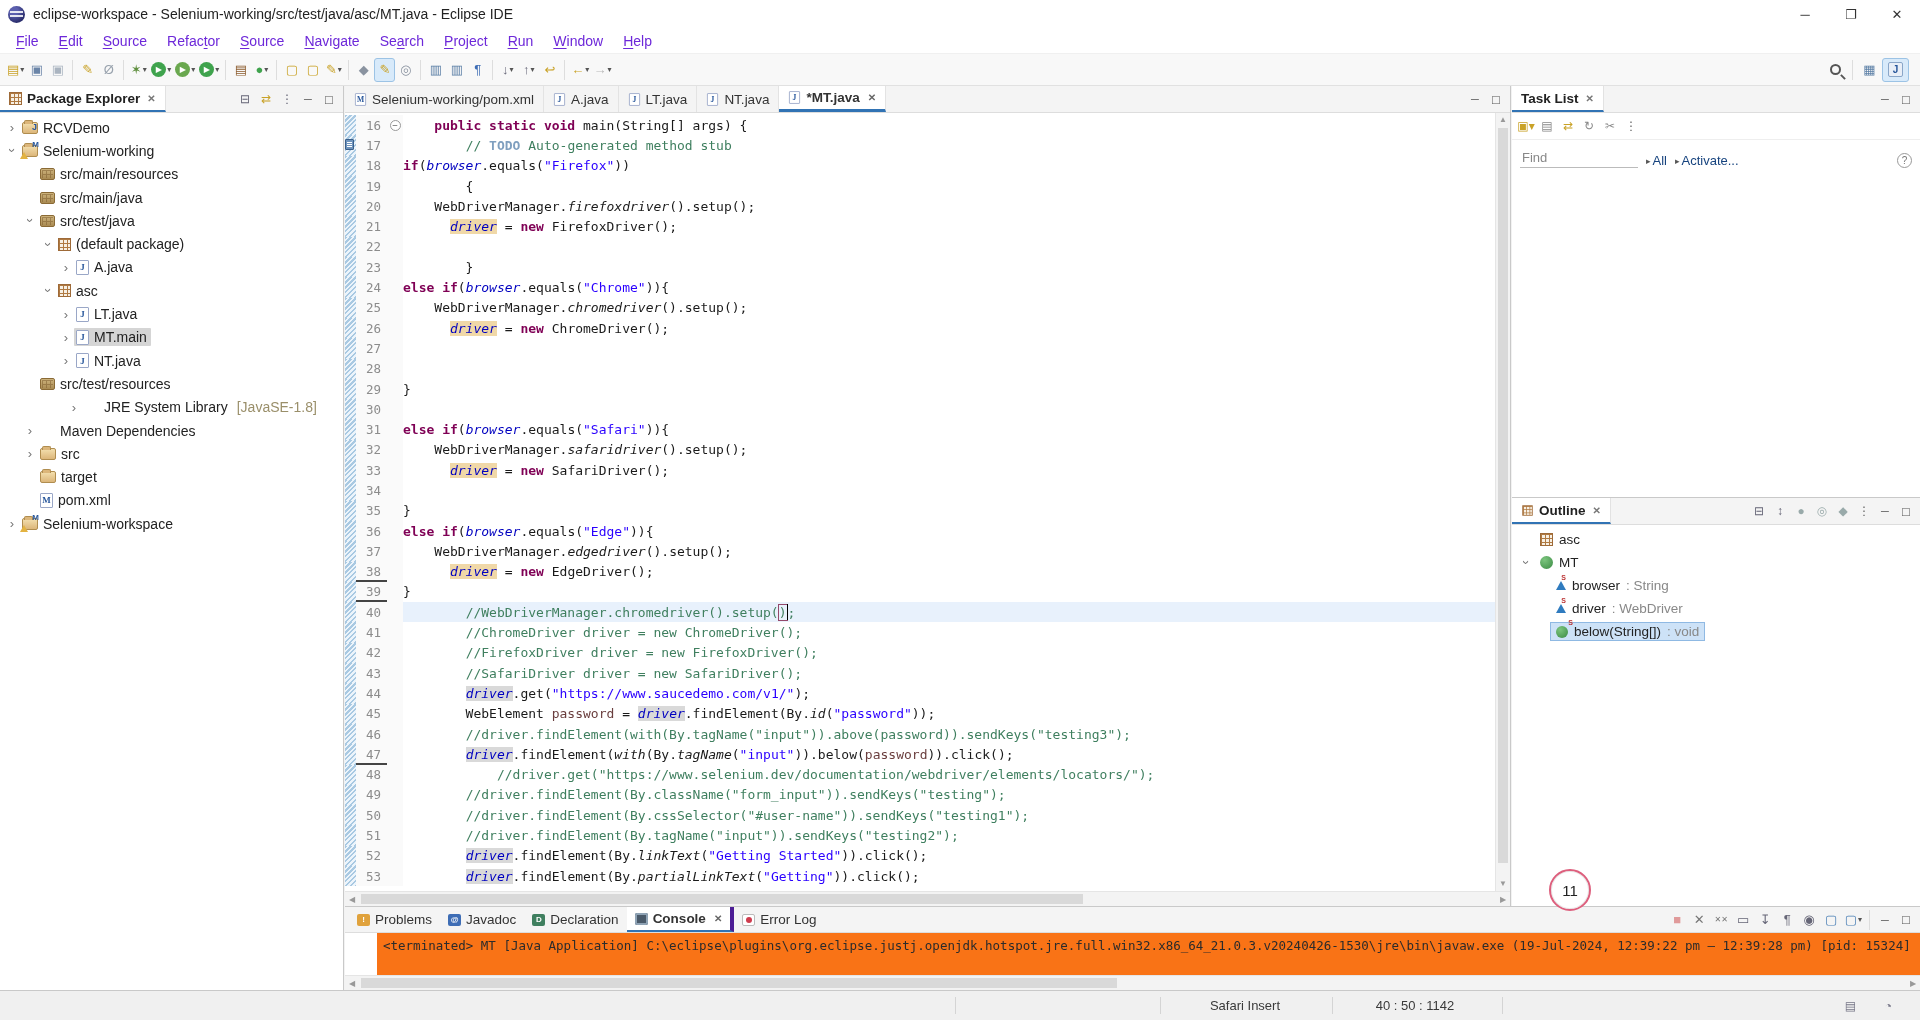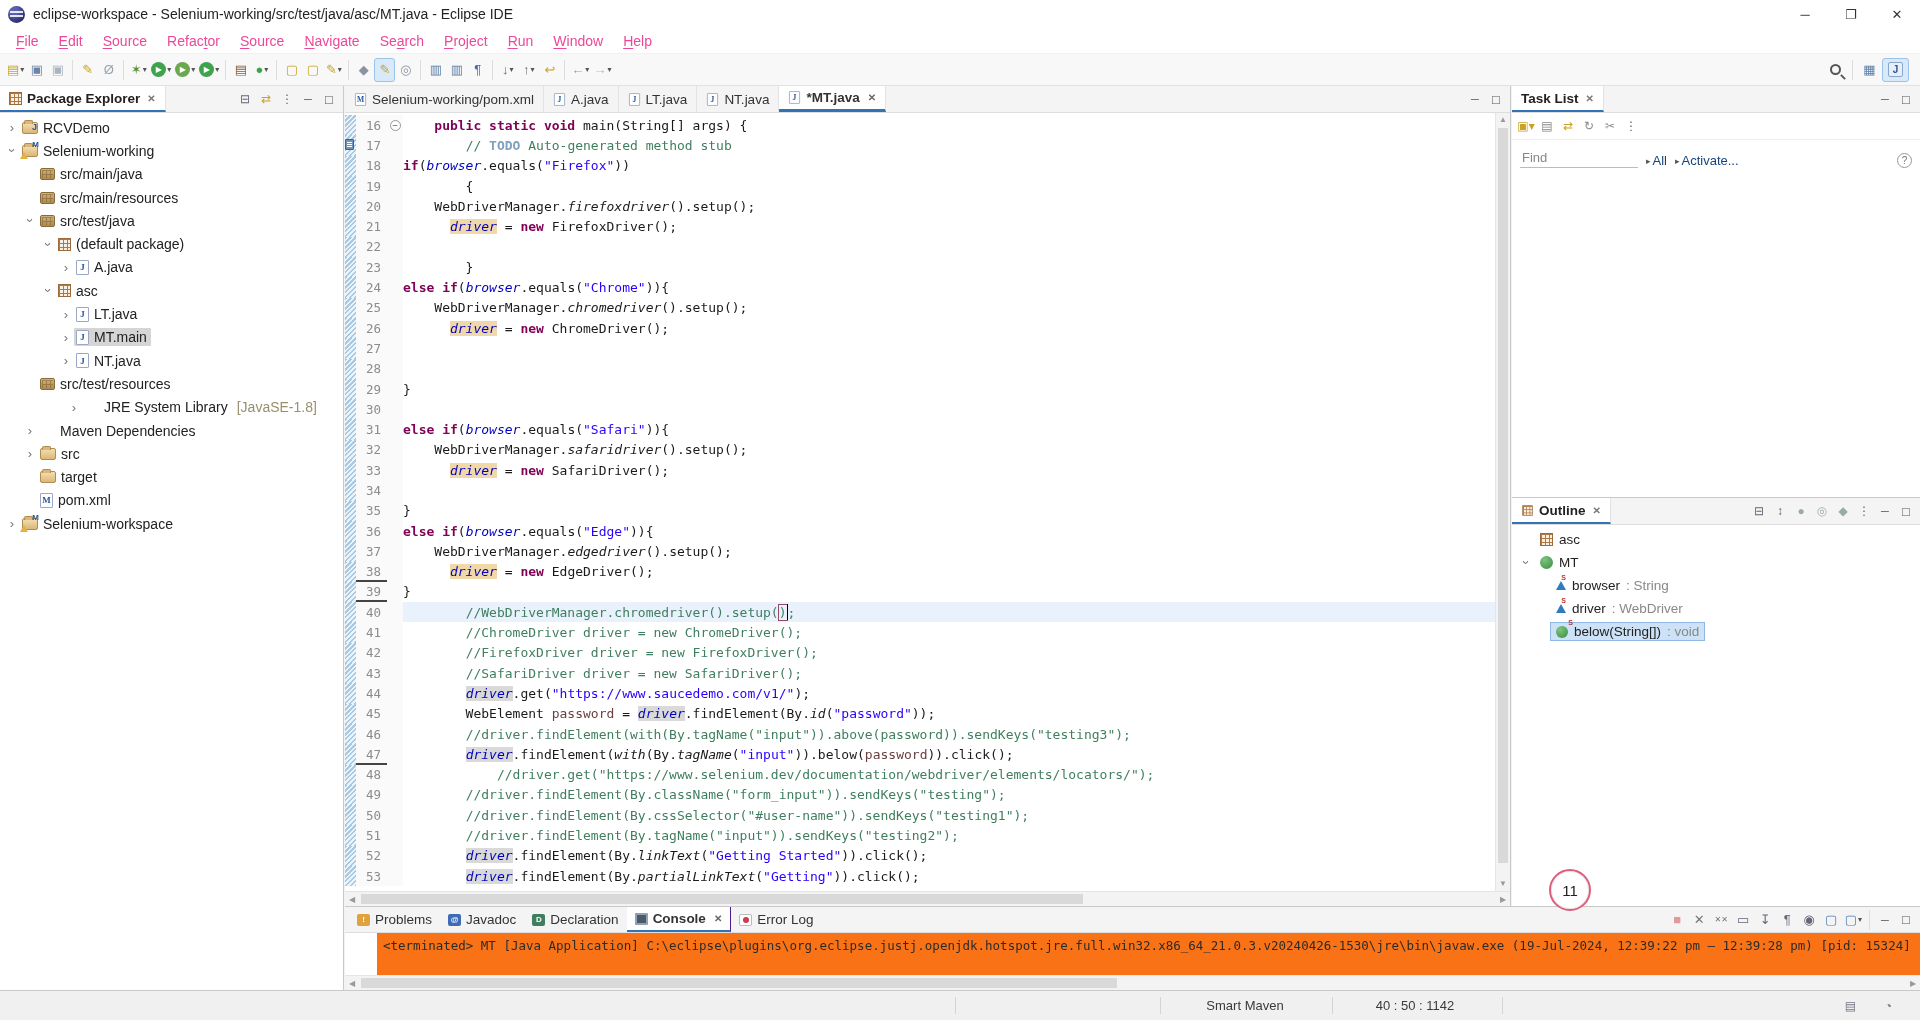--- a/index.html
+++ b/index.html
@@ -6,21 +6,21 @@
   *{box-sizing:border-box;}
   .app{width:1920px;height:1020px;background:#fff;font-family:"Liberation Sans",sans-serif;color:#222;position:relative;overflow:hidden;}
   
   .titlebar{height:28px;display:flex;align-items:center;background:#fff;padding-left:8px;gap:8px;font-size:14px;}
   .eclipse-logo{width:17px;height:17px;border-radius:50%;background:radial-gradient(circle at 35% 30%,#5b5fae 0 25%,#2c2f6e 70%);position:relative;overflow:hidden;}
   .eclipse-logo::after{content:"";position:absolute;left:2px;right:2px;top:5px;height:8px;background:repeating-linear-gradient(#fff 0 2px,transparent 2px 4px);opacity:.85;}
   .winbtns{margin-left:auto;display:flex;height:100%;}
   .winbtn{width:46px;display:flex;align-items:center;justify-content:center;font-size:13px;color:#333;}
   
   .menubar{height:26px;display:flex;align-items:center;background:#fff;font-size:14px;padding-left:6px;border-bottom:1px solid #f0f0f0;}
-  .menu-item{padding:3px 10px;color:#ec4899;}
+  .menu-item{padding:3px 10px;color:#6d28d9;}
   .menu-item u{text-underline-offset:2px;}
   
   .toolbar{height:32px;background:#f8f8f8;border-bottom:1px solid #e1e1e1;display:flex;align-items:center;padding:0 5px;font-size:13px;}
   .tbtn{height:24px;min-width:21px;padding:0 2px;display:flex;align-items:center;justify-content:center;border-radius:3px;}
   .tbtn .g{font-size:13px;line-height:1;}
   .tbtn.circle .g{width:15px;height:15px;border-radius:50%;color:#fff;font-size:8px;display:flex;align-items:center;justify-content:center;}
   .tbtn.active{background:#d8eafa;border:1px solid #9cc3e5;}
   .tbtn .dd{font-size:8px;color:#555;margin-left:1px;}
   .tsep{width:1px;height:20px;background:#ddd;margin:0 4px;flex:0 0 auto;}
   .tb-right{margin-left:auto;display:flex;align-items:center;gap:2px;padding-right:6px;}
@@ -122,21 +122,21 @@
   .helpq{margin-left:auto;width:15px;height:15px;border-radius:50%;border:1px solid #999;color:#777;font-size:10px;display:flex;align-items:center;justify-content:center;}
   .outline{flex:1;background:#fff;display:flex;flex-direction:column;}
   .orow{height:23px;display:flex;align-items:center;font-size:13.5px;white-space:nowrap;}
   .oin{display:flex;align-items:center;gap:6px;padding:1px 5px;border:1px solid transparent;}
   .oin.sel{background:#cde2f7;border-color:#8fb9e3;}
   .otype{color:#888;}
   
   .bottom{position:absolute;left:345px;right:0;top:820px;bottom:0;background:#fff;border-top:1px solid #c9c9c9;display:flex;flex-direction:column;}
   .btabs{height:26px;display:flex;align-items:center;background:#f4f4f4;border-bottom:1px solid #ddd;font-size:13.5px;flex:0 0 auto;padding-left:4px;}
   .btab{display:flex;align-items:center;gap:5px;padding:0 8px;height:100%;color:#333;}
-  .btab.active{background:#fff;font-weight:bold;border-bottom:2px solid #3173b4;border-right:1px solid #4c1d95;}
+  .btab.active{background:#fff;font-weight:bold;border-bottom:2px solid #3173b4;border-right:4px solid #4c1d95;}
   .chip{width:13px;height:12px;border-radius:2px;display:flex;align-items:center;justify-content:center;font-size:8px;font-weight:bold;color:#fff;}
   .chip-problems{background:#e0a23c;}
   .chip-javadoc{background:#3e6db5;}
   .chip-declaration{background:#3f7f5f;}
   .chip-console{background:#4a5a6a;box-shadow:inset 0 0 0 2px #8fa3b5;}
   .chip-errorlog{background:#fff;border:1px solid #bbb;position:relative;}
   .chip-errorlog::after{content:"";width:6px;height:6px;border-radius:50%;background:#cf3b4d;}
   .con-toolbar{margin-left:auto;display:flex;align-items:center;gap:1px;padding-right:4px;}
   .console-area{flex:1;overflow:hidden;background:#f97316;margin-left:32px;}
   .console-line{font-family:"DejaVu Sans Mono","Liberation Mono",monospace;font-size:12.5px;color:#2b2b2b;padding:5px 6px 0 6px;white-space:nowrap;}
@@ -317,28 +317,28 @@
               <span class="ticon i-maven-project">
                 <span class="warn-dot"></span>
               </span>
               <span class="tlabel">Selenium-working</span>
             </span>
           </div>
           <div class="trow" style="padding-left: 22px;">
             <span class="arrow none"></span>
             <span class="tin">
               <span class="ticon i-src-package"></span>
-              <span class="tlabel">src/main/java</span>
+              <span class="tlabel">src/main/resources</span>
             </span>
           </div>
           <div class="trow" style="padding-left: 22px;">
             <span class="arrow none"></span>
             <span class="tin">
               <span class="ticon i-src-package"></span>
-              <span class="tlabel">src/main/resources</span>
+              <span class="tlabel">src/main/java</span>
             </span>
           </div>
           <div class="trow" style="padding-left: 22px;">
             <span class="arrow exp"></span>
             <span class="tin">
               <span class="ticon i-src-package"></span>
               <span class="tlabel">src/test/java</span>
             </span>
           </div>
           <div class="trow" style="padding-left: 40px;">
@@ -881,21 +881,21 @@
       </div>
     </div>
 
     <div class="badge">11</div>
   </div>
 
   <div class="statusbar">
     <span class="stsep" style="left:955px;"></span>
     <span class="stitem" style="left:975px;width:130px;margin-top:24px;">Writable</span>
     <span class="stsep" style="left:1160px;"></span>
-    <span class="stitem" style="left:1170px;width:150px;">Smart Maven</span>
+    <span class="stitem" style="left:1170px;width:150px;">Safari Insert</span>
     <span class="stsep" style="left:1332px;"></span>
     <span class="stitem" style="left:1340px;width:150px;">40 : 50 : 1142</span>
     <span class="stsep" style="left:1502px;"></span>
     <span class="sticon" style="right:64px;">▤</span>
     <span class="sticon" style="right:28px;">◔</span>
   </div>
 
 </div>
 
 </body></html>

